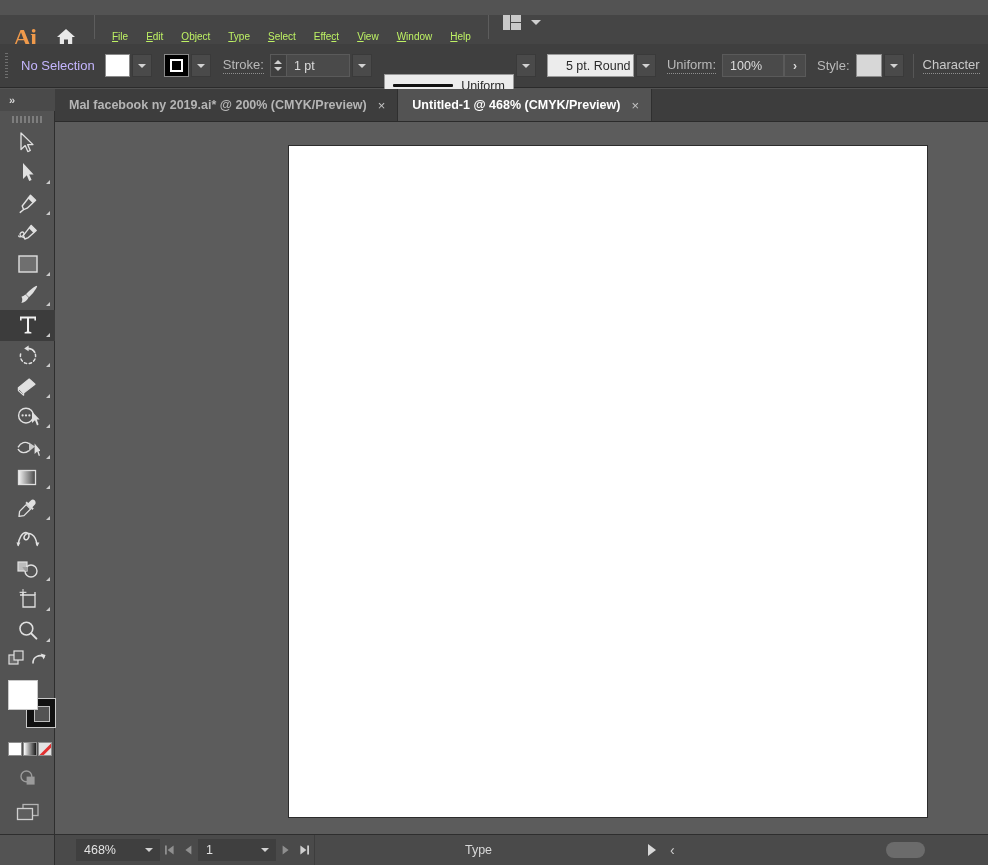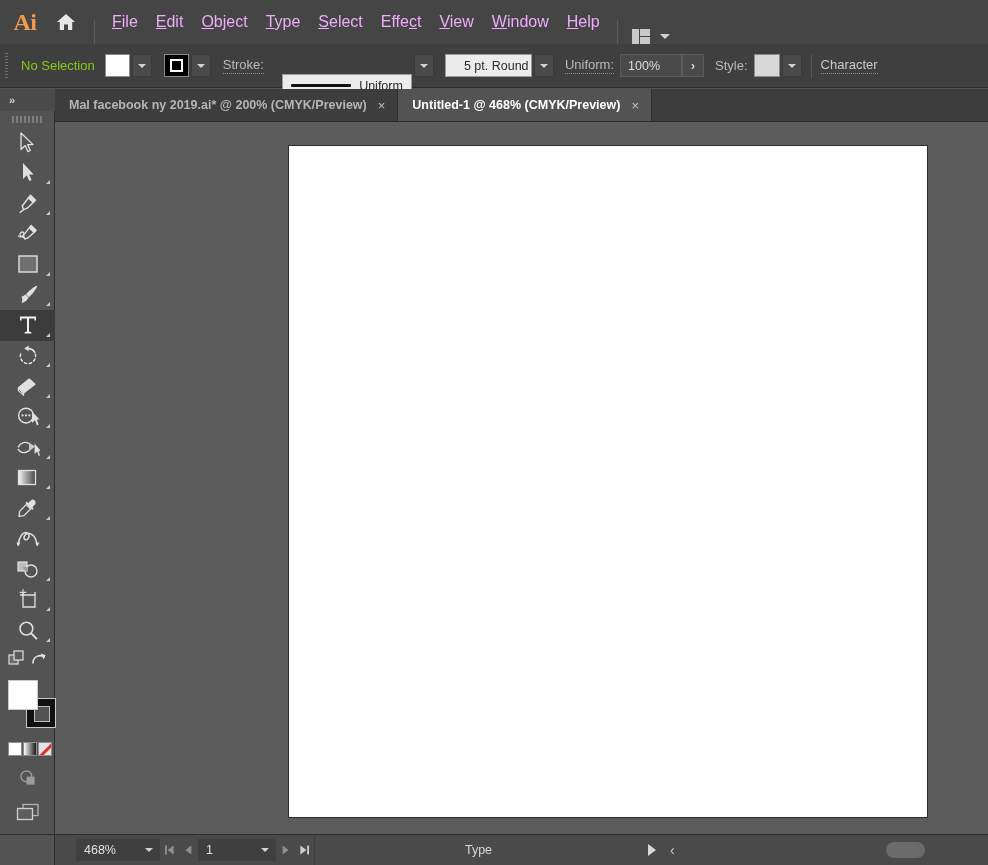--- a/index.html
+++ b/index.html
@@ -12,24 +12,24 @@
     -webkit-font-smoothing: antialiased;
   }
   #app {
     position: relative;
     width: 988px; height: 865px;
     background: #535353;
   }
 
   
   #menubar {
-    position: absolute; left: 0; top: 0;
+    position: absolute; left: 0; top: 15px;
     width: 988px; height: 44px;
     background: #454545;
-    display: flex; align-items: flex-end;
+    display: flex; align-items: flex-start;
   }
   #ai-logo {
     width: 46px; height: 44px;
     display: flex; align-items: center; justify-content: center;
     color: #f09a4b;
     font-family: "Liberation Serif", serif;
     font-size: 24px; font-weight: bold;
     letter-spacing: -0.5px;
     padding-left: 4px;
   }
@@ -37,22 +37,22 @@
     width: 40px; height: 44px;
     display: flex; align-items: center; justify-content: center;
   }
   .mb-sep {
     width: 1px; height: 24px;
     background: #5d5d5d; margin: 0 8px;
   }
   #menu-items { display: flex; align-items: center; height: 44px; }
   .menu-item {
     padding: 4px 9px;
-    color: #f0abfc;
-    font-size: 16px;
+    color: #bef264;
+    font-size: 10px;
     line-height: 16px;
     white-space: nowrap;
     cursor: default;
   }
   .menu-item .ul { text-decoration: underline; }
   #workspace-switcher {
     display: flex; align-items: center; gap: 9px;
     margin-left: 6px;
   }
   .ws-grid {
@@ -81,21 +81,21 @@
   }
   .cb-handle {
     width: 13px; height: 44px;
     display: flex; align-items: center; justify-content: center;
   }
   .cb-handle .dots {
     width: 3px; height: 26px;
     background-image: repeating-linear-gradient(to bottom, #6f6f6f 0 1px, transparent 1px 3px);
   }
   #no-selection-label {
-    color: #84cc16; font-size: 13px;
+    color: #c4b5fd; font-size: 13px;
     padding: 0 10px 0 8px; white-space: nowrap;
   }
   .cb-group { display: flex; align-items: center; height: 44px; }
   .swatch-box {
     width: 25px; height: 23px;
     border: 1px solid #8a8a8a;
     background: #fff;
   }
   .swatch-btn {
     width: 25px; height: 23px;
@@ -448,20 +448,28 @@
 
     <div class="cb-group" style="margin-left:12px;">
       <div class="swatch-btn">
         <span class="stroke-glyph"></span>
       </div>
       <div class="dd-arrow"></div>
     </div>
 
     <div class="cb-label">Stroke:</div>
 
+    <div class="cb-group">
+      <div class="stepper">
+        <span class="up"></span>
+        <span class="dn"></span>
+      </div>
+      <div class="field-dark" style="width:64px;">1 pt</div>
+      <div class="dd-arrow"></div>
+    </div>
 
     <div class="cb-group" style="margin-left:12px;">
       <div class="field-light" style="width:130px;margin-top:40px;">
         <span class="uniform-line"></span>
         <span>Uniform</span>
       </div>
       <div class="dd-arrow"></div>
     </div>
 
     <div class="cb-group" style="margin-left:11px;">

